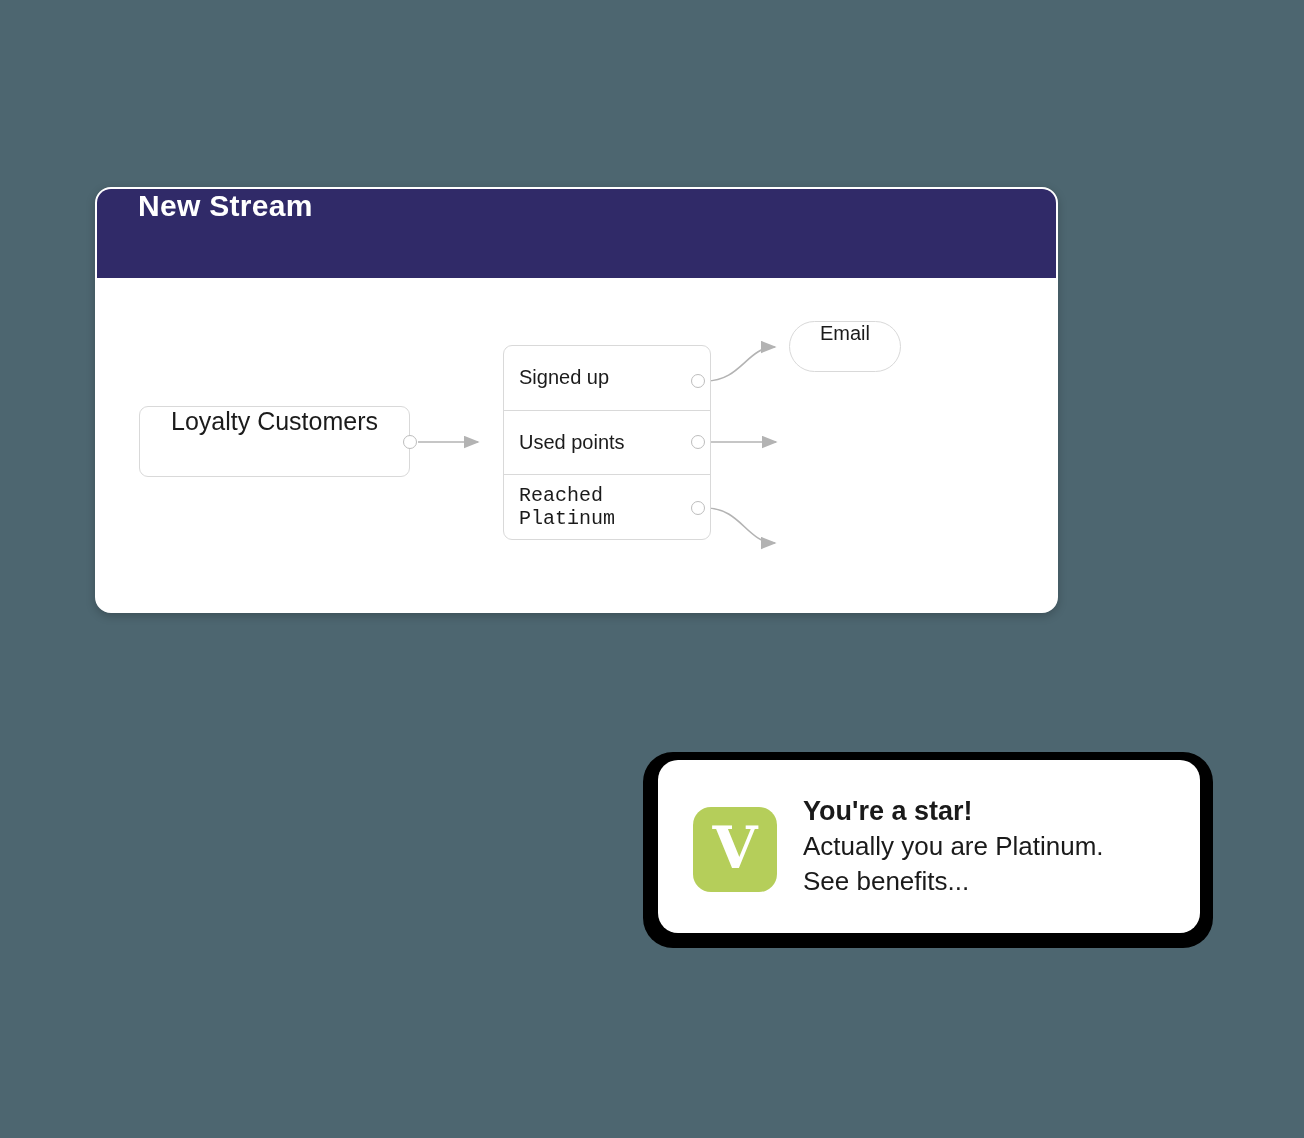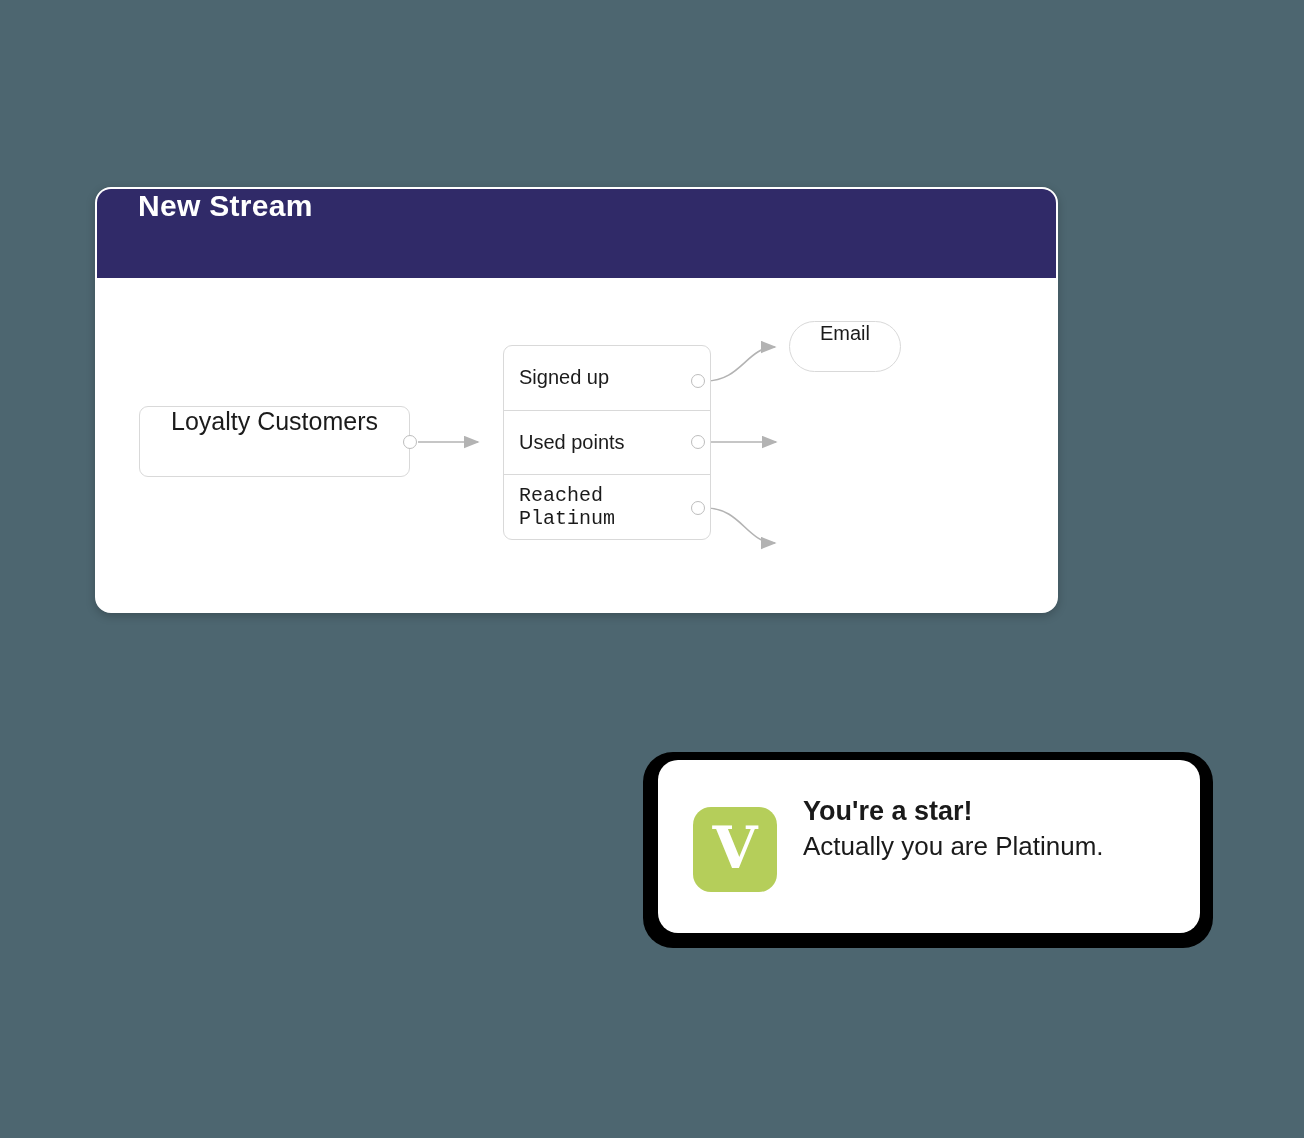--- a/index.html
+++ b/index.html
@@ -185,15 +185,16 @@
 </div>
 
 <div class="notif-outline">
   <div class="notif-card">
     <div class="notif-icon">
       <span class="notif-icon-letter">V</span>
     </div>
     <div class="notif-text">
       <div class="notif-title">You're a star!</div>
       <div class="notif-line">Actually you are Platinum.</div>
+      <div class="notif-line">See benefits...</div>
     </div>
   </div>
 </div>
 
 </body></html>

